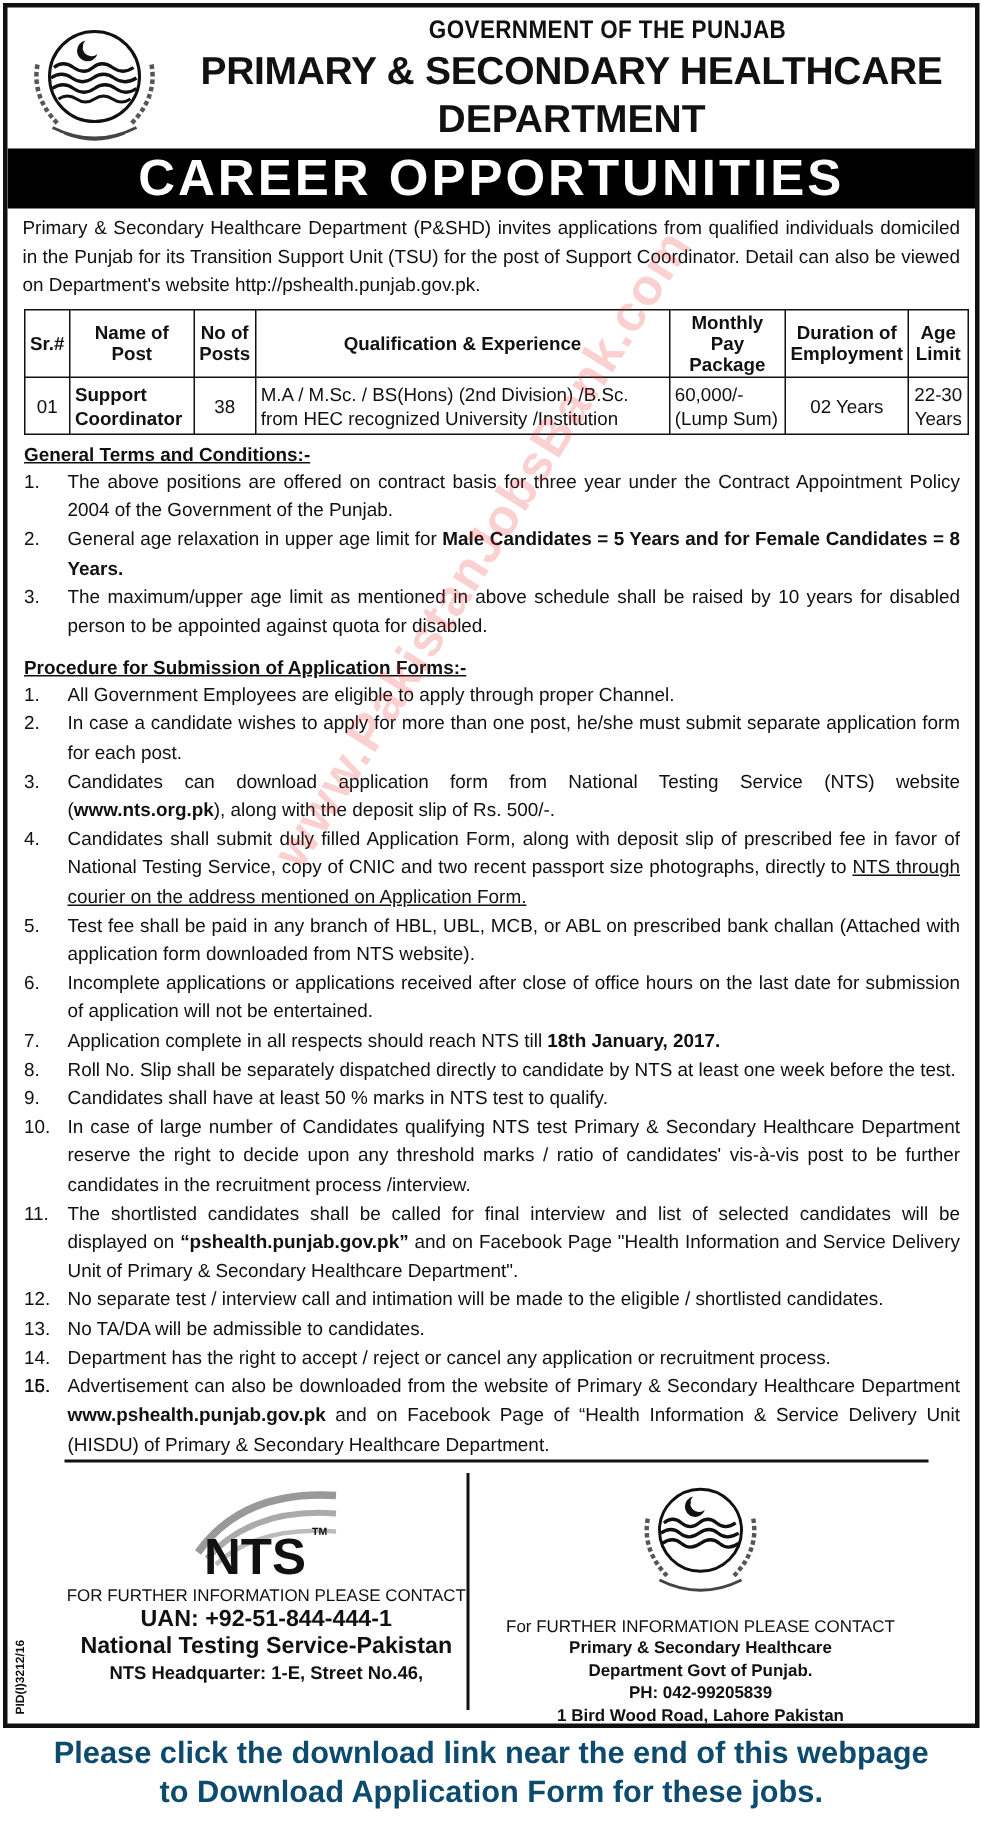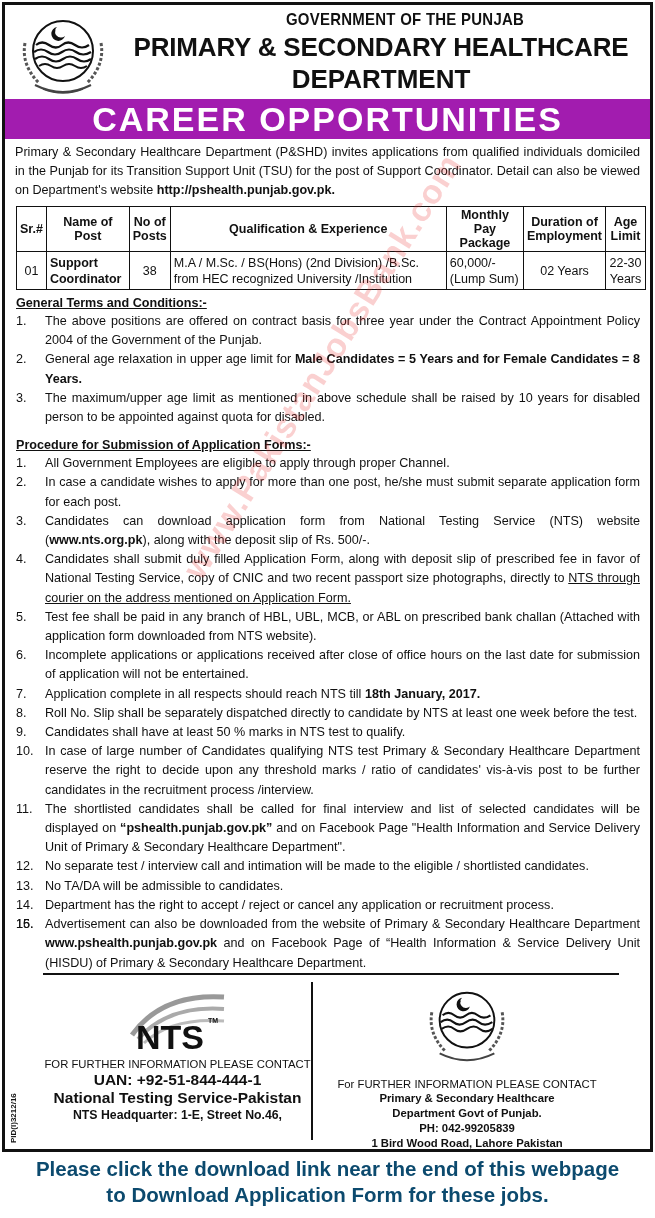--- a/index.html
+++ b/index.html
@@ -7,24 +7,24 @@
   body { font-family: "Liberation Sans", sans-serif; color: #111; position: relative; }
 
   .ad { position: absolute; left: 2px; top: 2px; width: 651px; height: 1150px; border: 3px solid #111; background: #fff; overflow: hidden; }
 
   .header { position: relative; height: 94px; padding-left: 24px; }
   .emblem-top { position: absolute; left: 12px; top: 8px; width: 92px; height: 86px; }
   .gov { position: absolute; left: 200px; top: 5px; width: 400px; text-align: center; font-size: 17px; font-weight: bold; letter-spacing: 0.3px; transform: scaleX(0.88); }
   .dept1 { position: absolute; left: 108px; top: 27px; width: 536px; text-align: center; font-size: 26px; font-weight: 900; white-space: nowrap; letter-spacing: -0.2px; }
   .dept2 { position: absolute; left: 108px; top: 59px; width: 536px; text-align: center; font-size: 26px; font-weight: 900; }
 
-  .banner { background: #a21caf; color: #fff; height: 40px; text-align: center; font-size: 34px; font-weight: 900; line-height: 40px; letter-spacing: 2px; }
+  .banner { background: #000000; color: #fff; height: 40px; text-align: center; font-size: 34px; font-weight: 900; line-height: 40px; letter-spacing: 2px; }
 
   .intro { padding: 4px 10px 0 10px; font-size: 12.6px; line-height: 19px; text-align: justify; }
-  .intro b { font-weight: bold; }
+  .intro b { font-weight: normal; }
 
   table.jobs { margin: 6px 0 0 11px; width: 630px; border-collapse: collapse; font-size: 12.5px; }
   table.jobs th, table.jobs td { border: 1.3px solid #111; padding: 1px 3px; vertical-align: middle; }
   table.jobs th { font-weight: bold; text-align: center; line-height: 14px; height: 34px; }
   table.jobs td { height: 38px; line-height: 16px; }
   .c { text-align: center; }
 
   .section-title { margin: 5px 0 0 11px; font-size: 12.6px; font-weight: bold; text-decoration: underline; line-height: 17px; }
   ol.terms { list-style: none; margin: 0 10px 0 11px; }
   ol.terms li { position: relative; padding-left: 29px; font-size: 12.6px; line-height: 19.2px; text-align: justify; }

